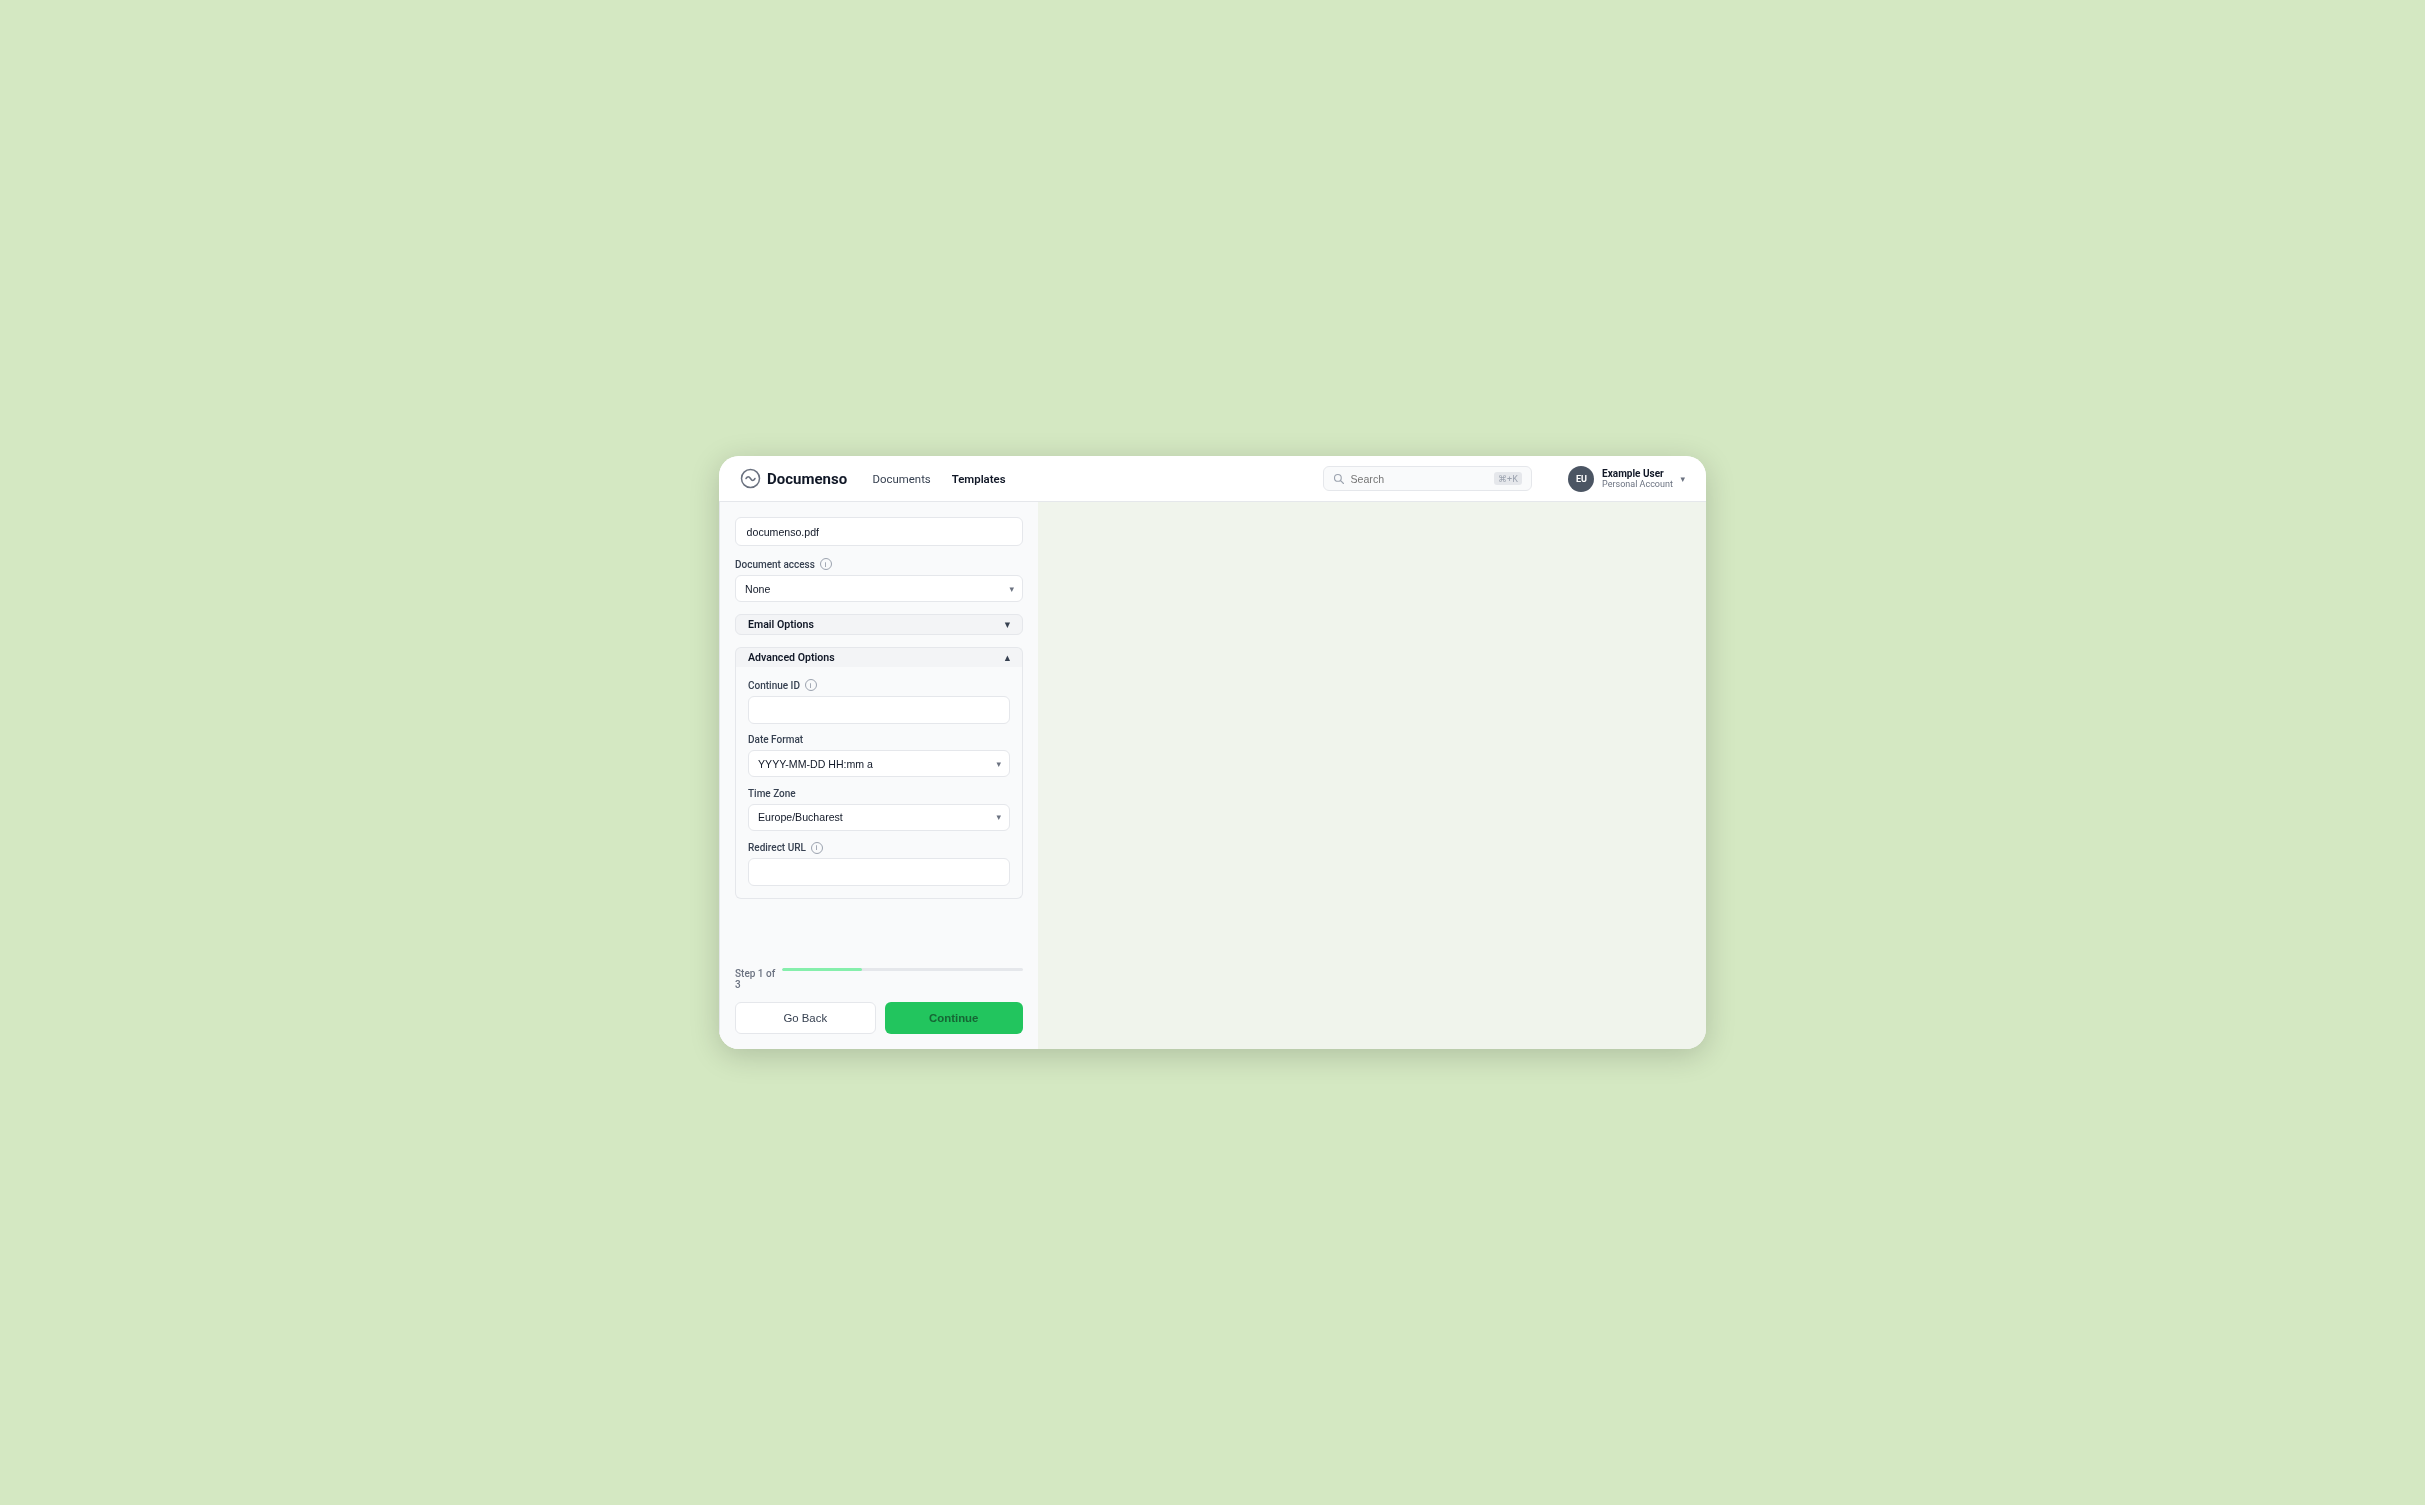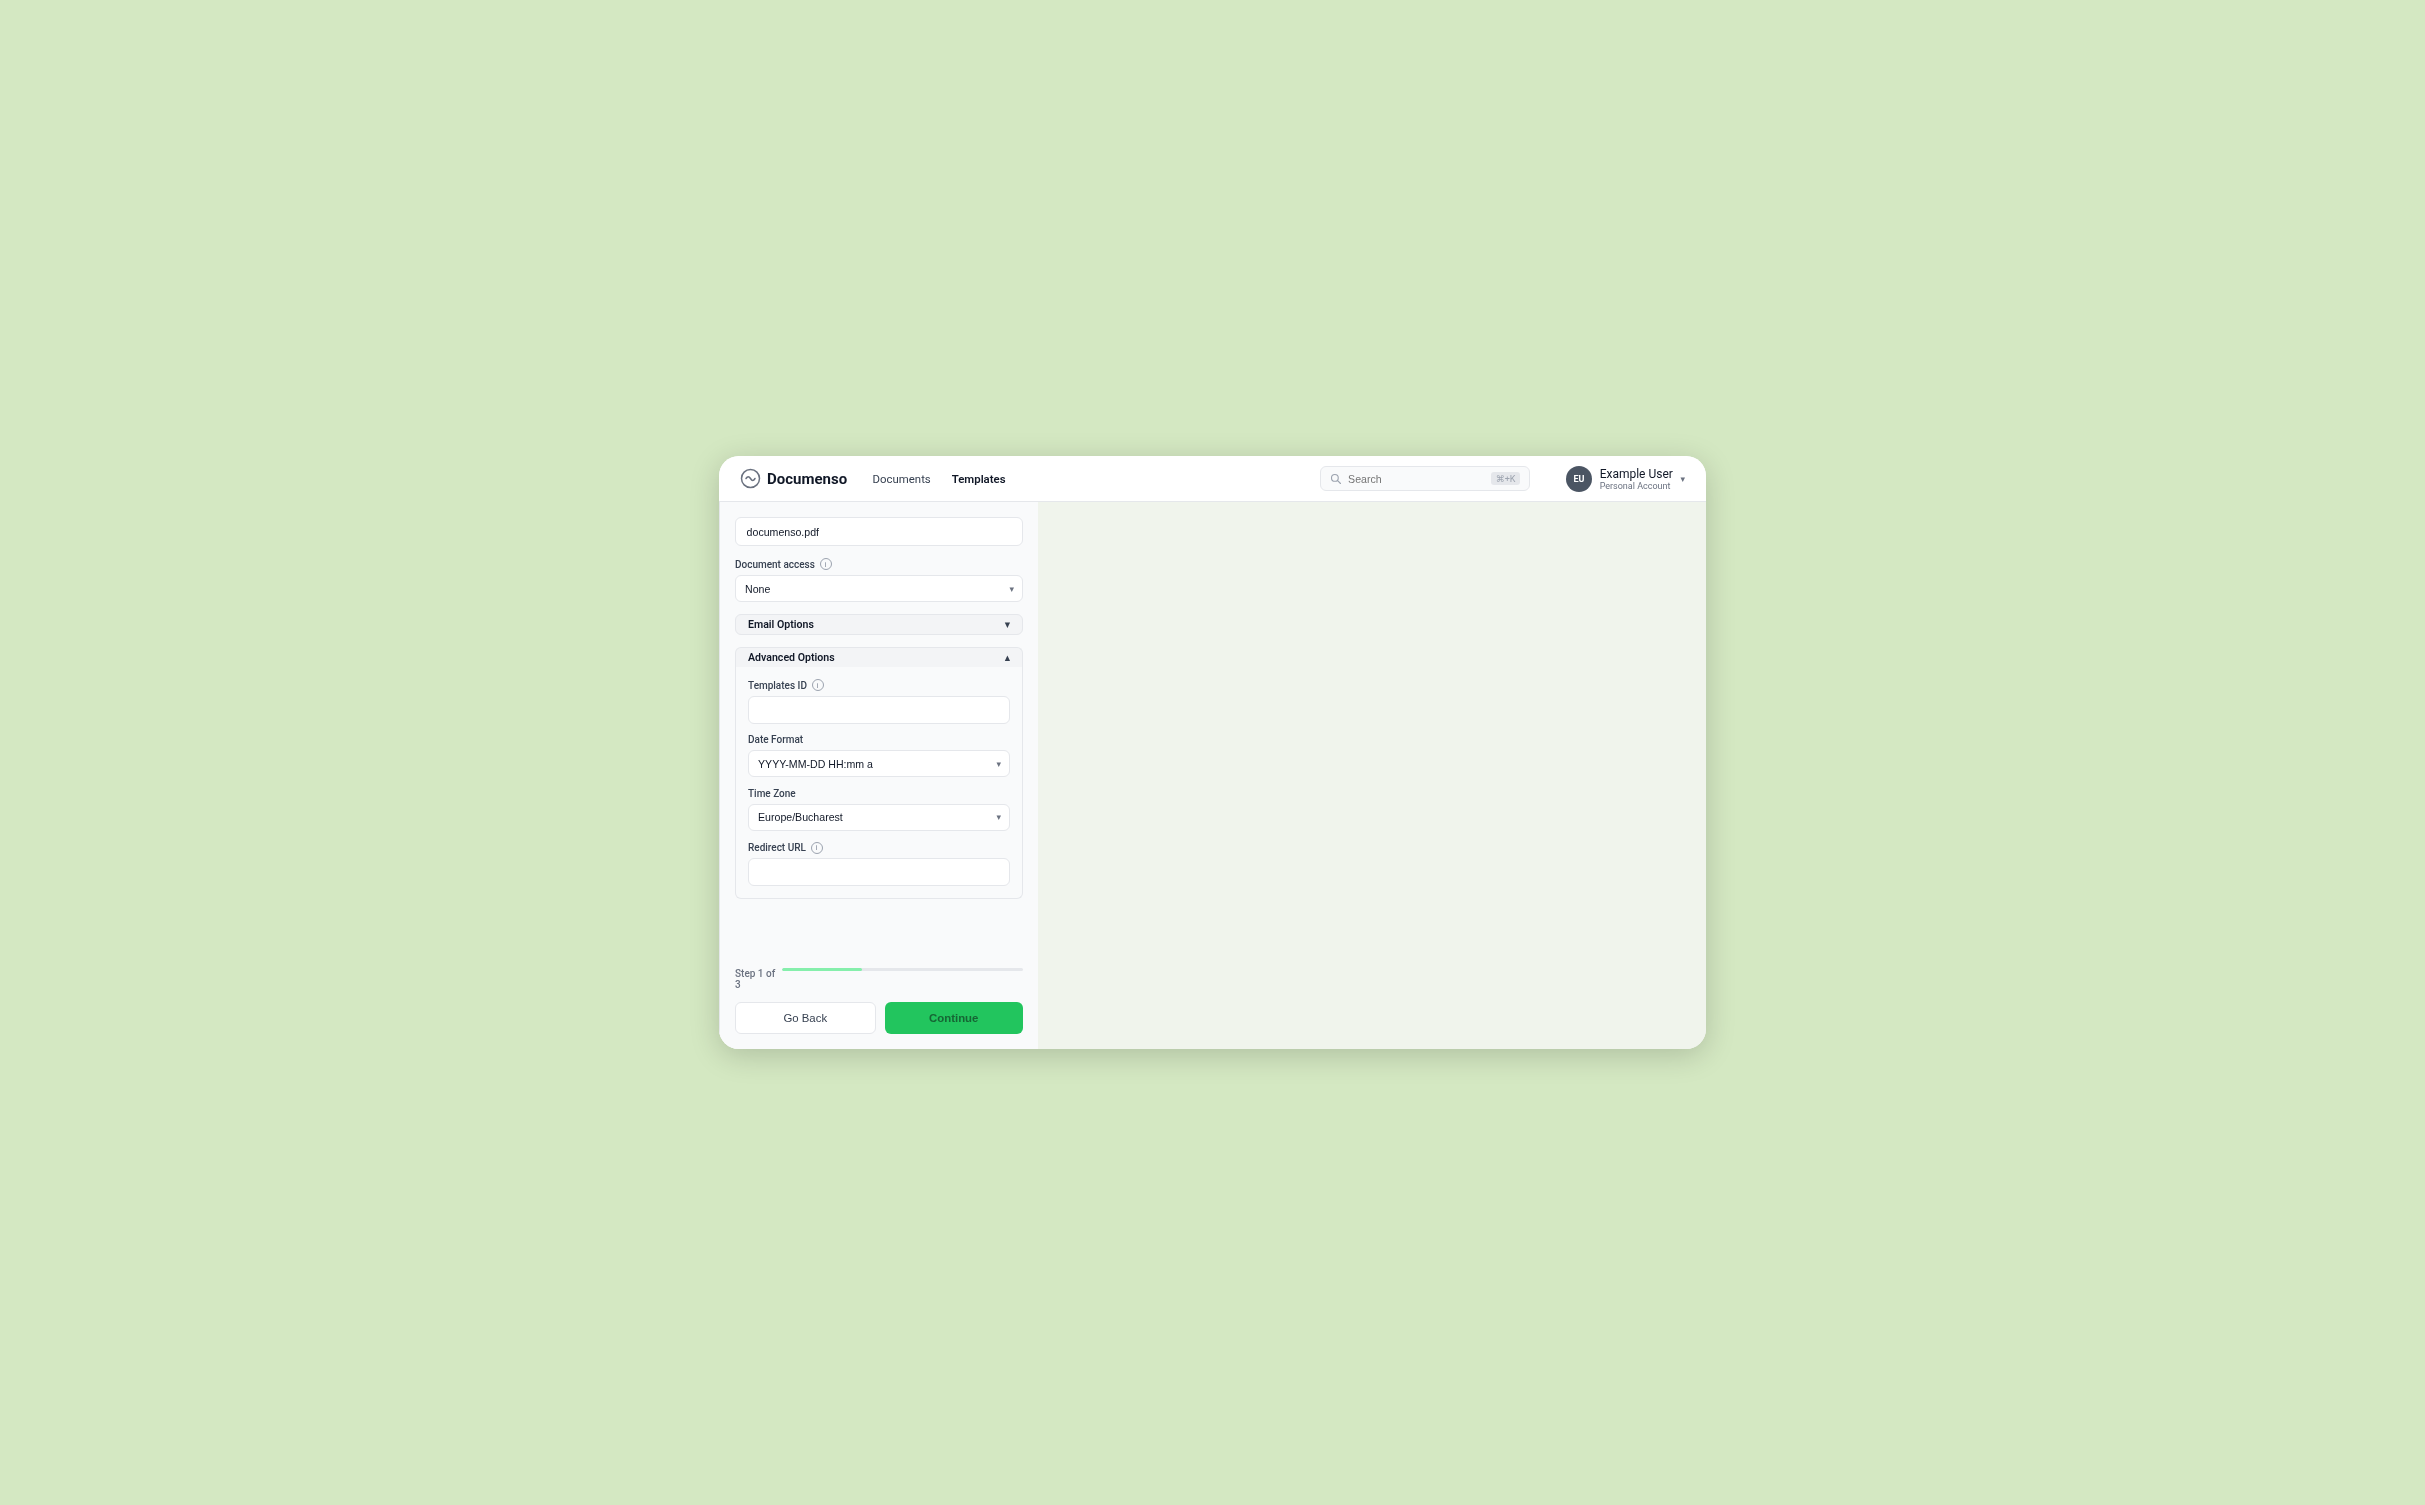--- a/index.html
+++ b/index.html
@@ -104,22 +104,22 @@
       justify-content: center;
       color: white;
       font-size: 9px;
       font-weight: 700;
     }
     .user-info {
       display: flex;
       flex-direction: column;
     }
     .user-name {
-      font-size: 12px;
-      font-weight: 400;
+      font-size: 10px;
+      font-weight: 700;
       color: #111827;
     }
     .user-role {
       font-size: 9px;
       color: #6b7280;
     }
     .chevron-icon {
       color: #6b7280;
       font-size: 9px;
     }
@@ -396,21 +396,21 @@
 
       <div class="collapsible-section">
         <div class="collapsible-header" style="border-radius: 6px 6px 0 0; border-bottom: none;">
           <span class="collapsible-title">Advanced Options</span>
           <span class="collapsible-chevron">▴</span>
         </div>
         <div class="collapsible-content">
 
           <div class="form-group">
             <label class="form-label">
-              <span>Templates ID</span>
+              <span>Continue ID</span>
               <span class="info-icon">i</span>
             </label>
             <input class="form-input" type="text" placeholder="" style="">
           </div>
 
           <div class="form-group">
             <label class="form-label">Date Format</label>
             <div class="select-wrapper">
               <select class="form-select">
                 <option>YYYY-MM-DD HH:mm a</option>

